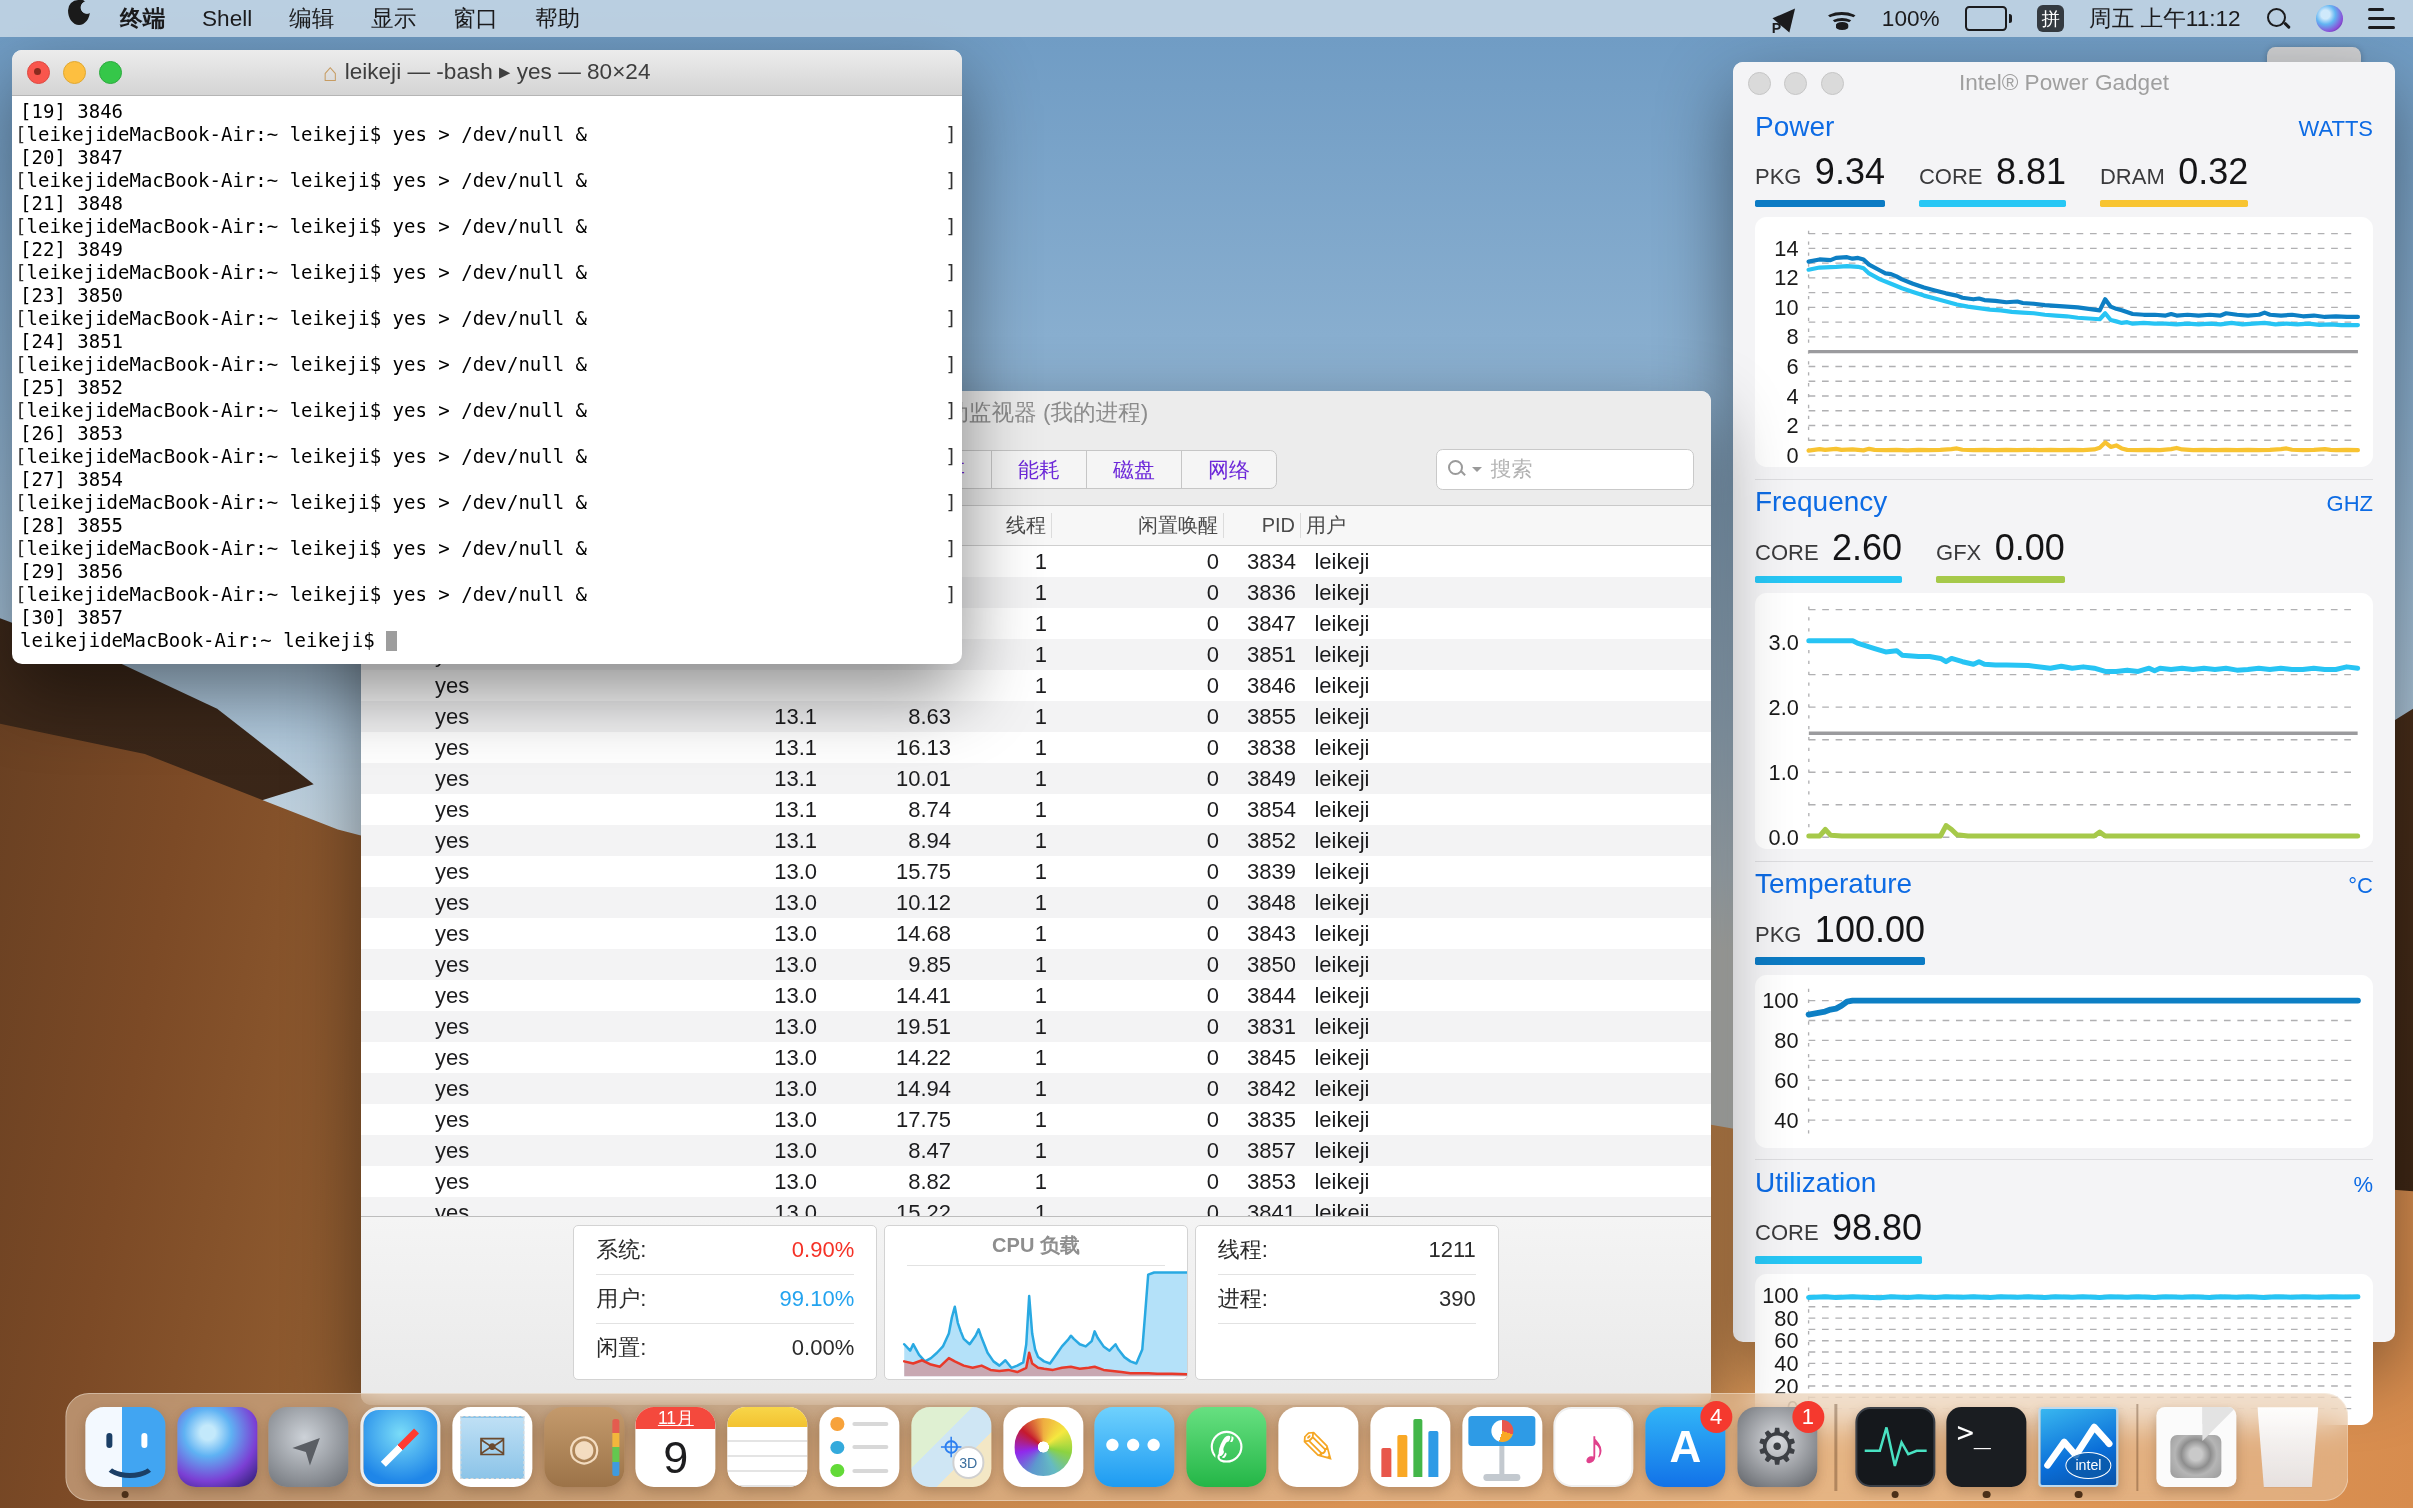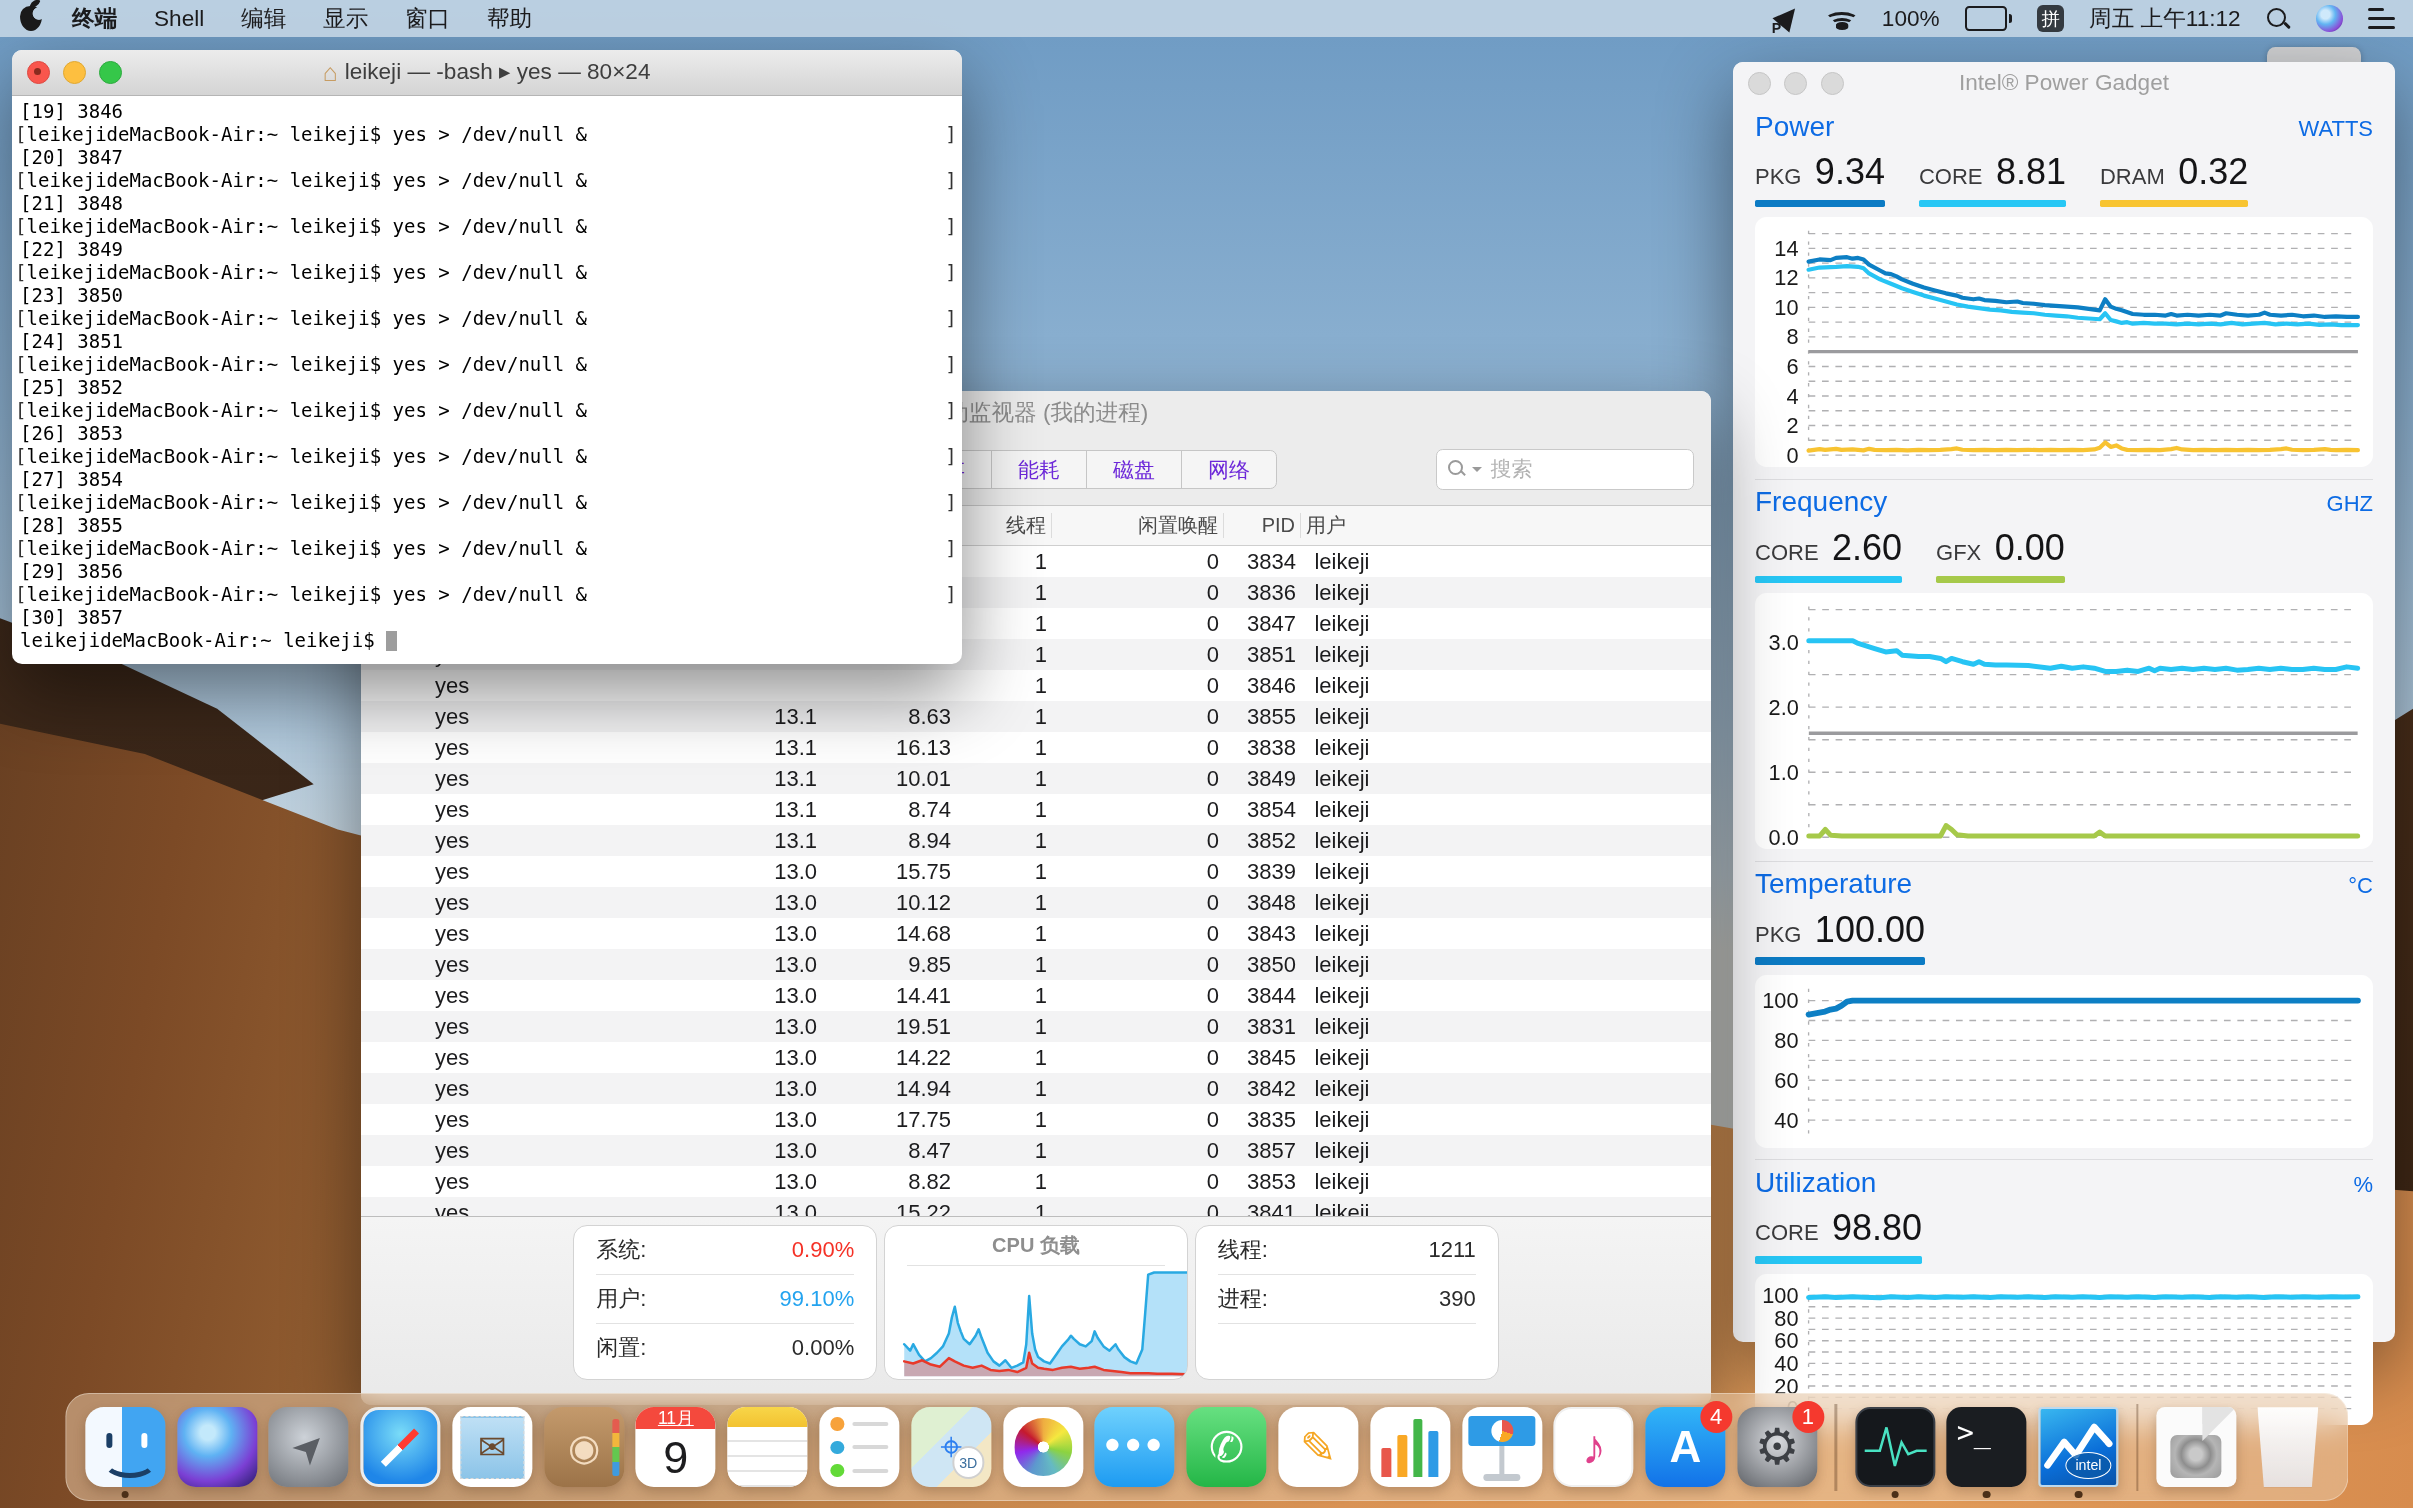--- a/index.html
+++ b/index.html
@@ -9,21 +9,21 @@
   .wall{position:absolute;inset:0;background:linear-gradient(180deg,#6d9ac3 0%,#8fb3d2 28%,#afc8dc 48%,#c8d5dd 58%,#d6d8d4 63%);}
   .sand{position:absolute;inset:0;background:linear-gradient(100deg,#5d3a20 0%,#7c4a26 12%,#a06a38 28%,#c8884c 45%,#db9455 60%,#e29d5b 78%,#d78c4e 100%);
         clip-path:polygon(0 48%,6% 50%,14% 55%,26% 60%,40% 65%,58% 71%,76% 76%,100% 79%,100% 100%,0 100%);}
   .mount-left{position:absolute;inset:0;background:linear-gradient(180deg,#47301f,#2e1d12);
         clip-path:polygon(0 41%,5% 44%,9% 47%,13% 52%,7% 55%,0 56%);}
   .mount-right{position:absolute;inset:0;background:linear-gradient(180deg,#553620,#3a2413);
         clip-path:polygon(93% 54%,100% 47%,100% 86%,96% 72%);}
   
   .menubar{position:absolute;left:0;top:0;width:100%;height:37px;background:rgba(197,214,229,.88);
         display:flex;align-items:center;font-size:22.6px;color:#1b1b1d;z-index:60;}
-  .menubar .left{display:flex;align-items:center;gap:0;}
+  .menubar .left{display:flex;align-items:flex-start;gap:0;margin-left:48px;}
   .mb-item{padding:0 18.4px;line-height:37px;}
   .mb-app{font-weight:700;}
   .apple{width:22px;height:25px;margin:0 11.7px 0 20px;position:relative;display:inline-block;
         background:radial-gradient(circle at 86% 30%,rgba(0,0,0,0) 5.9px,#1a1a1a 6.7px);
         border-radius:46% 46% 50% 50%/42% 42% 58% 58%;}
   .apple::before{content:"";position:absolute;top:-7.5px;left:11px;width:8.4px;height:9.2px;background:#1a1a1a;
         border-radius:90% 10% 90% 10%;transform:rotate(20deg);}
   .menubar .right{margin-left:auto;display:flex;align-items:center;gap:25px;padding-right:18.4px;}
   .locate{position:relative;width:28.5px;height:28.5px;}
   .locate .tri{position:absolute;left:3.4px;top:1.7px;width:0;height:0;border-left:11.7px solid transparent;border-right:11.7px solid transparent;
@@ -92,21 +92,21 @@
   .num{text-align:right;}
   .am-rows{font-size:22px;color:#1c1c1e;}
   .am-row{height:31px;}
   .am-row:nth-child(even){background:#f3f3f4;}
   .am-row .cell{padding:0 5px;overflow:hidden;white-space:nowrap;}
   .am-row .cname{padding-left:74px;}
   .am-row .cuser{padding-left:13.4px;}
   .am-clip{height:686px;overflow:hidden;}
   .am-footer{position:absolute;left:0;right:0;bottom:0;height:188px;background:linear-gradient(#f4f4f4,#e9e9e9);
         border-top:0.8px solid #bdbdbd;border-radius:0 0 10px 10px;display:flex;justify-content:center;align-items:flex-start;}
-  .fbox{width:302px;height:153px;background:#fff;border:0.8px solid #d3d3d3;border-radius:14px;margin:8.4px 3.4px 0 3.4px;overflow:hidden;}
+  .fbox{width:302px;height:153px;background:#fff;border:0.8px solid #d3d3d3;border-radius:5px;margin:8.4px 3.4px 0 3.4px;overflow:hidden;}
   .frow{display:flex;justify-content:space-between;align-items:center;height:48px;padding:0 22px;font-size:22px;color:#2b2b2b;}
   .fdiv{height:0.8px;background:#e2e2e2;margin:0 22px;}
   .fv-red{color:#f53126;}
   .fv-blue{color:#23a3ef;}
   .fload-title{height:39px;line-height:39px;text-align:center;font-size:20px;color:#8e8e8e;font-weight:700;}
   #cpu-load-chart{height:112px;margin:0 17px;position:relative;}
   
   #pgwin{left:1733px;top:62px;width:662px;height:1280px;background:#f4f4f6;z-index:5;}
   #pgwin .titlebar{height:42px;background:#f4f4f6;}
   #pgwin .tl span{background:#dadada;border:0.8px solid #c6c6c6;}

